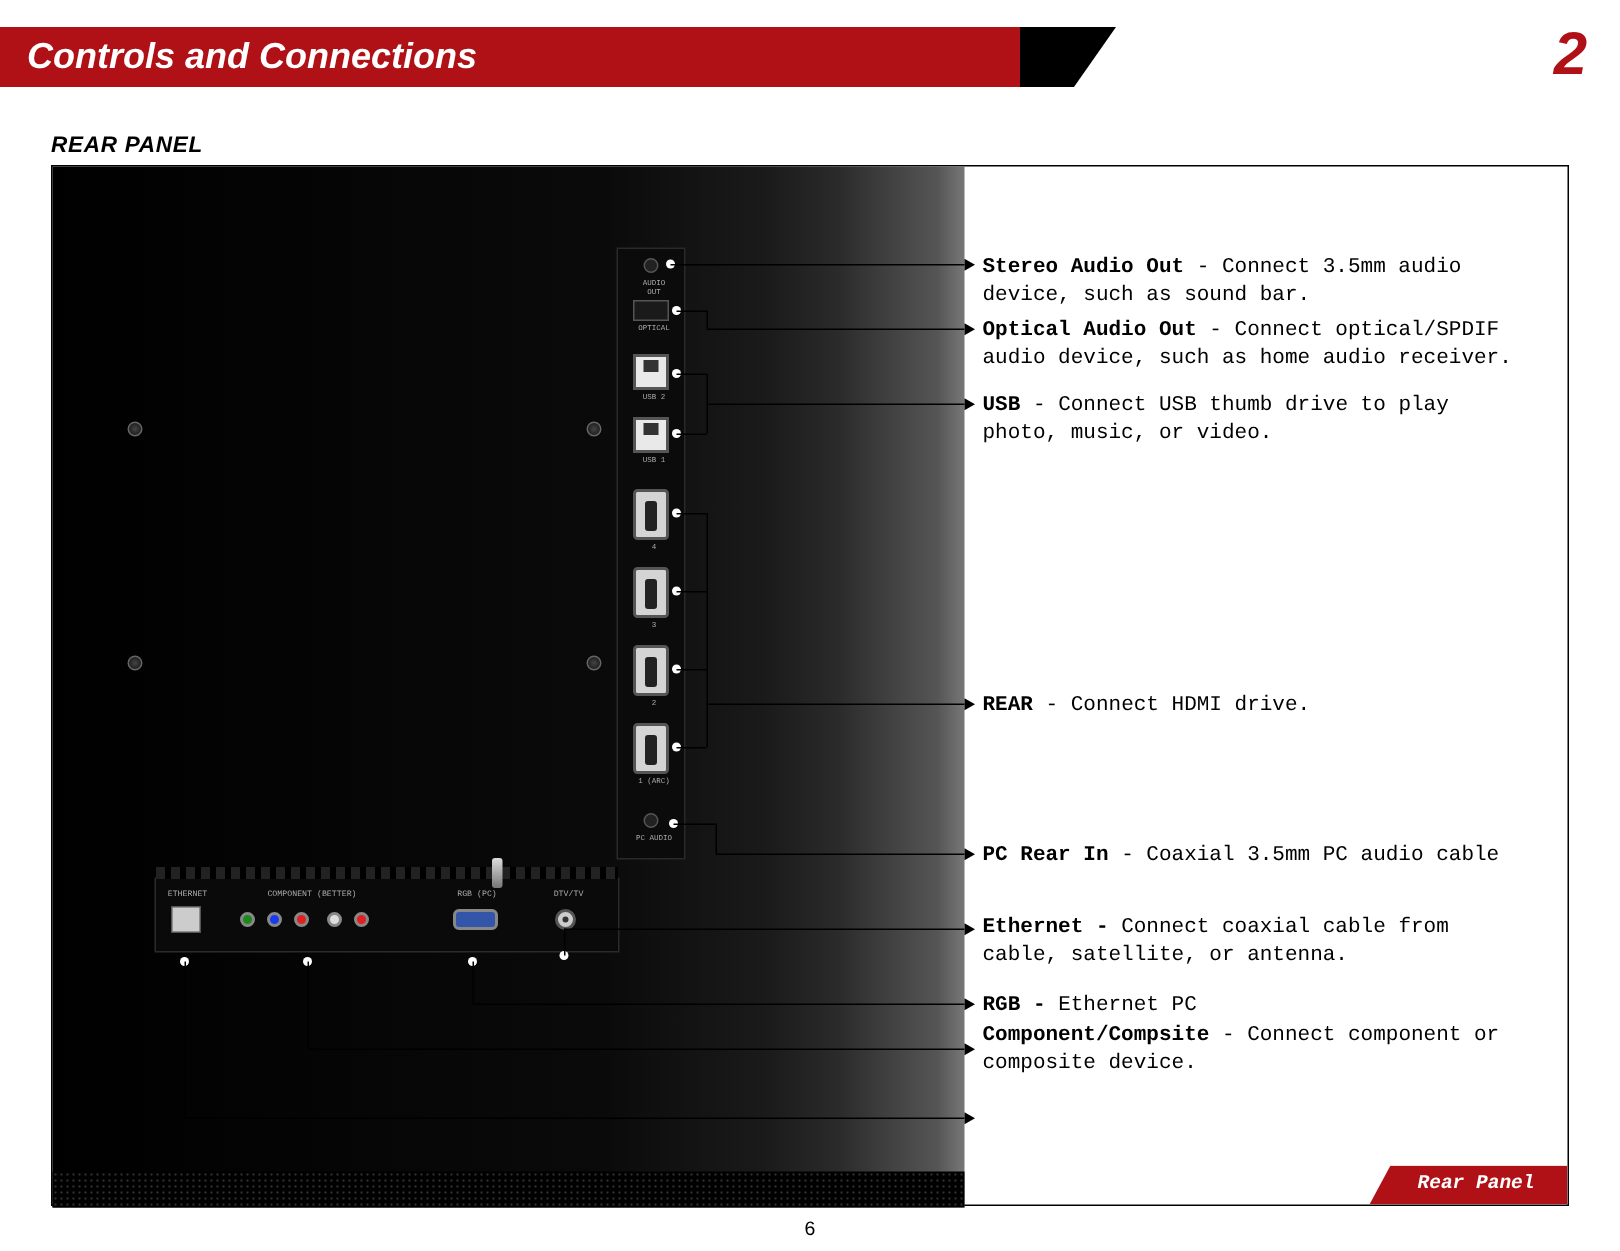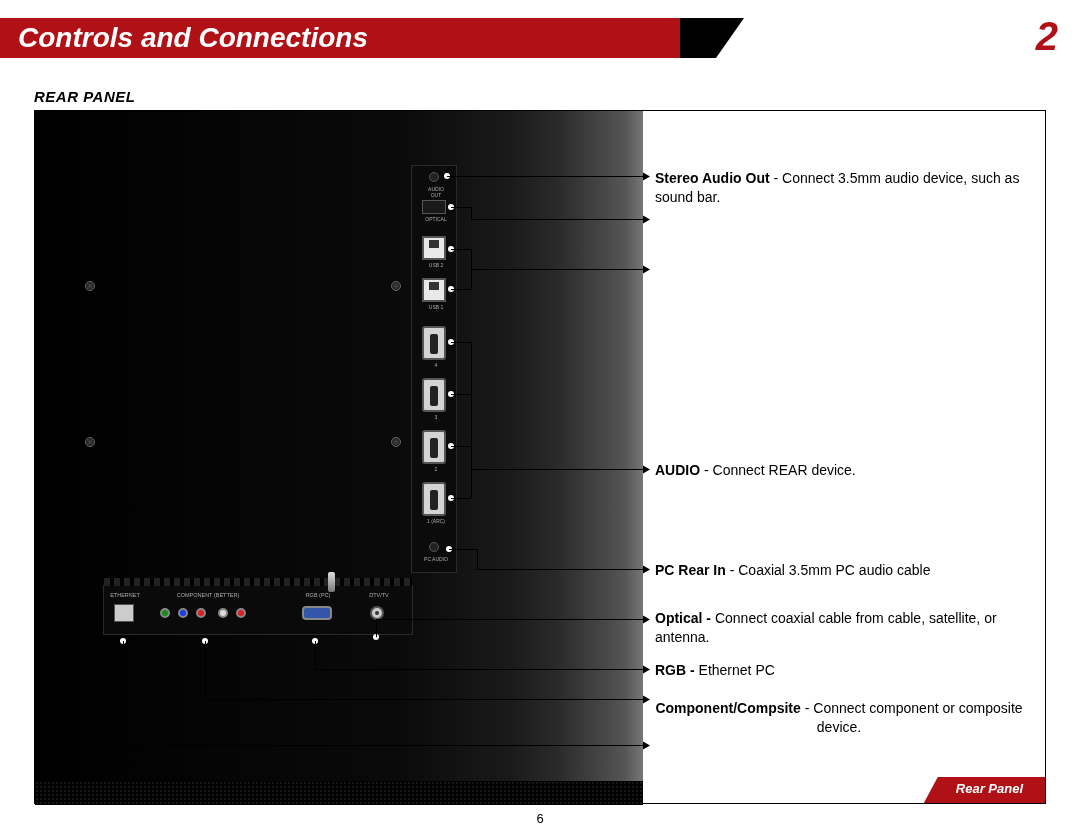--- a/index.html
+++ b/index.html
@@ -14,21 +14,21 @@
   .banner {
     position: absolute;
     top: 18px; left: 0;
     width: 680px; height: 40px;
     background: #b01117;
     display: flex;
     align-items: center;
     padding-left: 18px;
     font-style: italic;
     font-weight: bold;
-    font-size: 28px;
+    font-size: 24px;
     color: #fff;
   }
   .banner-black {
     position: absolute;
     top: 18px; left: 650px;
     width: 80px; height: 40px;
     background: #000;
     transform: skewX(-35deg);
     z-index: 0;
   }
@@ -47,20 +47,21 @@
     font-weight: bold;
     font-size: 15px;
     letter-spacing: 0.5px;
   }
   .figure {
     position: absolute;
     top: 110px; left: 34px;
     width: 1012px; height: 694px;
     border: 1px solid #000;
     background: #fff;
+    font-family: Liberation Mono, monospace;
   }
   .tv-body {
     position: absolute;
     top: 0; left: 0;
     width: 608px; height: 694px;
     background: linear-gradient(to right, #000 0%, #0a0a0a 60%, #1a1a1a 78%, #2a2a2a 86%, #555 97%, #777 100%);
   }
   
   .tv-speckle {
     position: absolute;
@@ -307,32 +308,38 @@
   <div class="arrow-r" style="top:588px;left:608px;"></div>
 
   <div class="dot" style="top:530px;left:88px;"></div>
   <div class="lead v" style="top:530px;left:88px;height:104px;"></div>
   <div class="lead" style="top:634px;left:88px;width:520px;"></div>
   <div class="arrow-r" style="top:634px;left:608px;"></div>
 
   <div class="desc" style="top:58px;">
     <b>Stereo Audio Out</b><span> - Connect 3.5mm audio device, such as sound bar.</span>
   </div>
+  <div class="desc" style="top:100px;">
+    <b>Optical Audio Out</b><span> - Connect optical/SPDIF audio device, such as home audio receiver.</span>
+  </div>
+  <div class="desc" style="top:150px;">
+    <b>USB</b><span> - Connect USB thumb drive to play photo, music, or video.</span>
+  </div>
   <div class="desc" style="top:350px;">
-    <b>AUDIO</b><span> - Connect REAR device.</span>
+    <b>REAR</b><span> - Connect HDMI drive.</span>
   </div>
   <div class="desc" style="top:450px;">
     <b>PC Rear In</b><span> - Coaxial 3.5mm PC audio cable</span>
   </div>
   <div class="desc" style="top:498px;">
-    <b>Optical - </b><span>Connect coaxial cable from cable, satellite, or antenna.</span>
+    <b>Ethernet - </b><span>Connect coaxial cable from cable, satellite, or antenna.</span>
   </div>
   <div class="desc" style="top:550px;">
     <b>RGB - </b><span>Ethernet PC</span>
   </div>
-  <div class="desc" style="top:588px;text-align:center;">
+  <div class="desc" style="top:570px;">
     <b>Component/Compsite</b><span> - Connect component or composite device.</span>
   </div>
 
   <div class="tag">Rear Panel</div>
 </div>
 
 <div class="page-no">6</div>
 
 </body></html>

